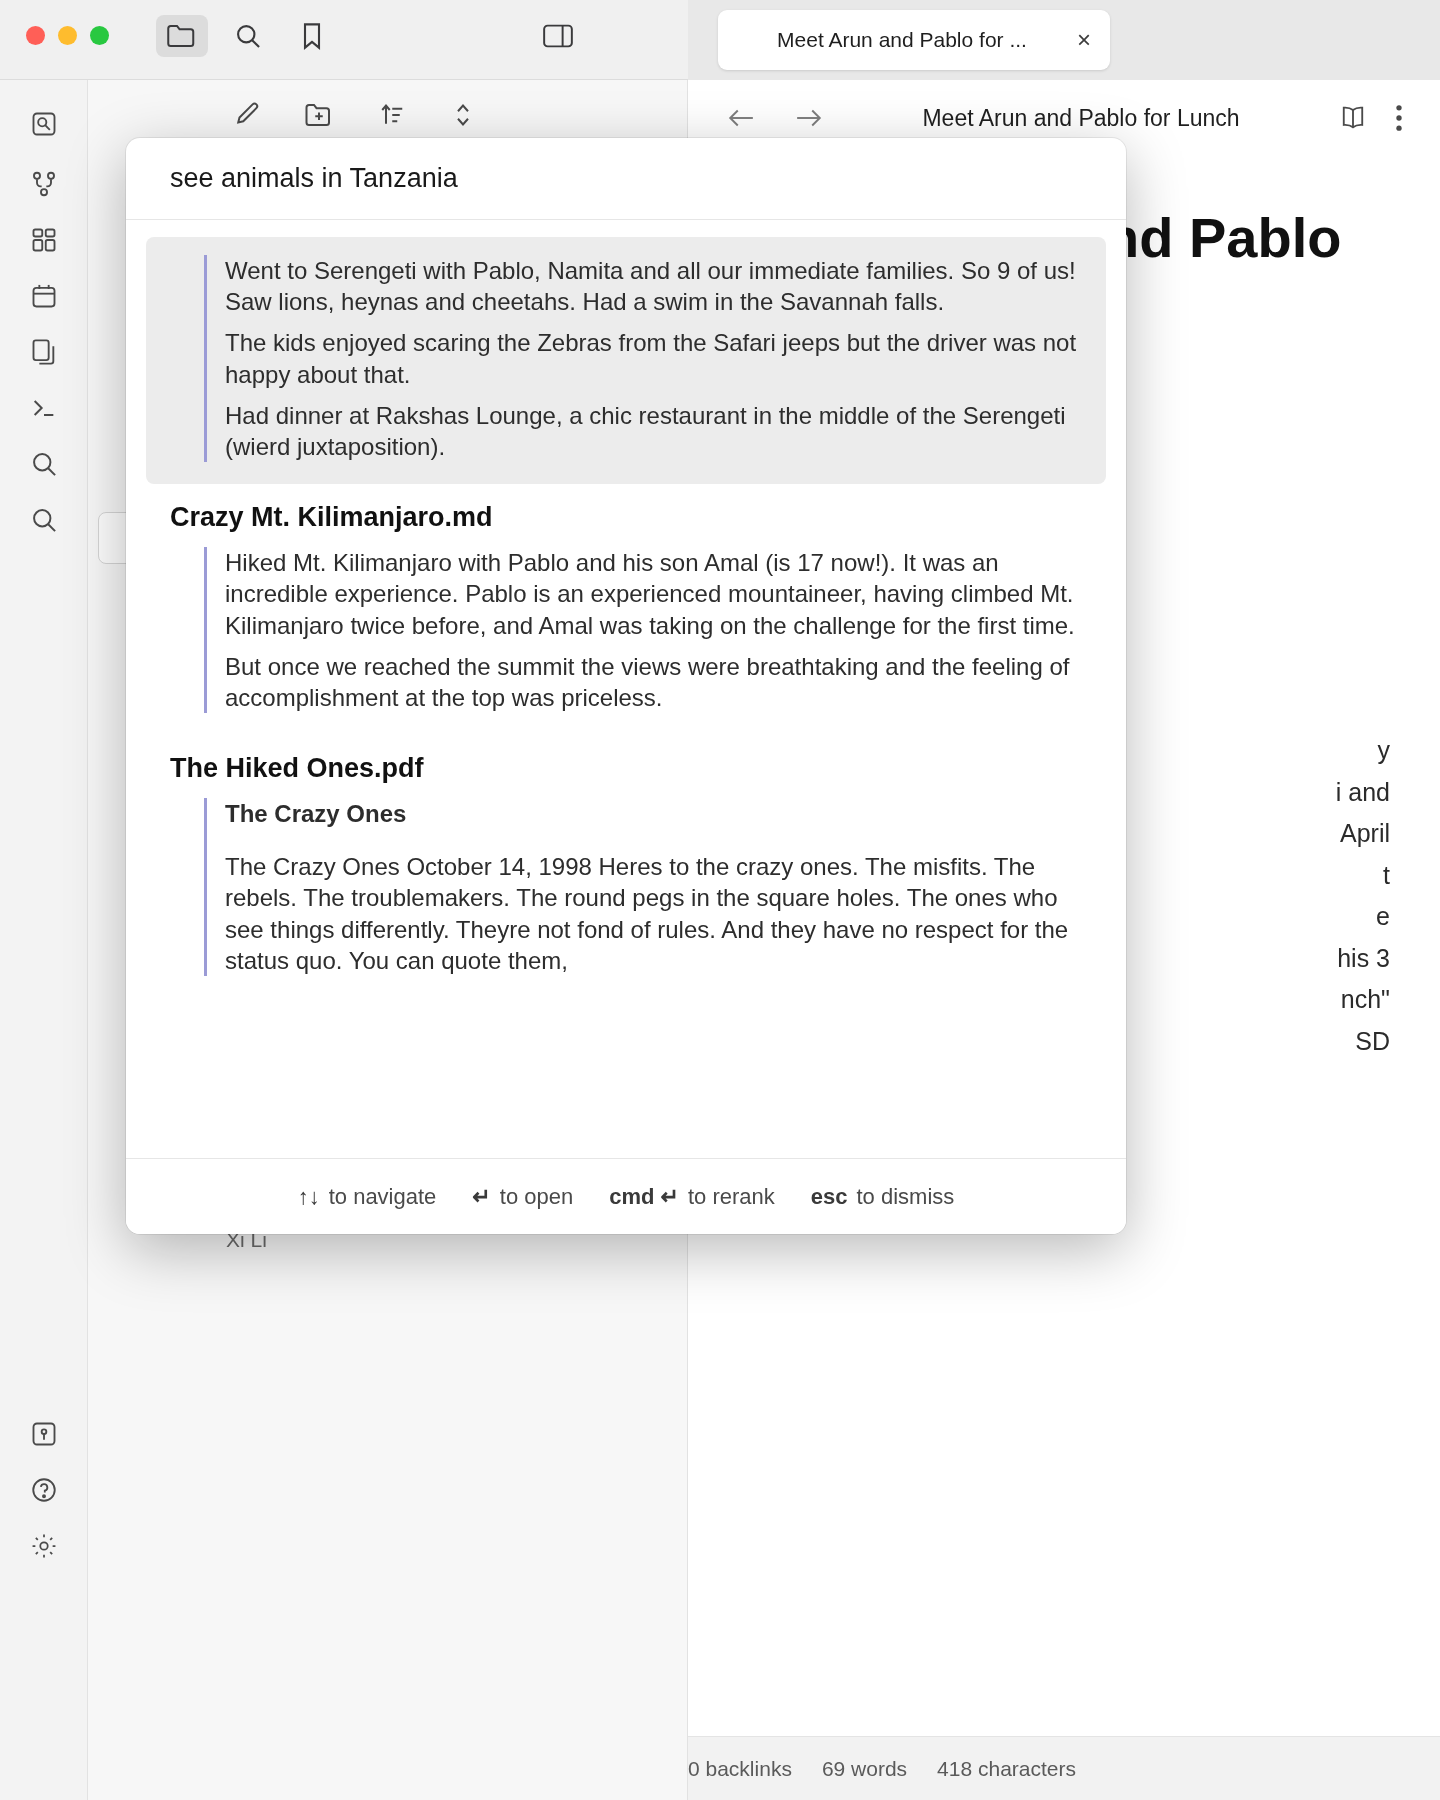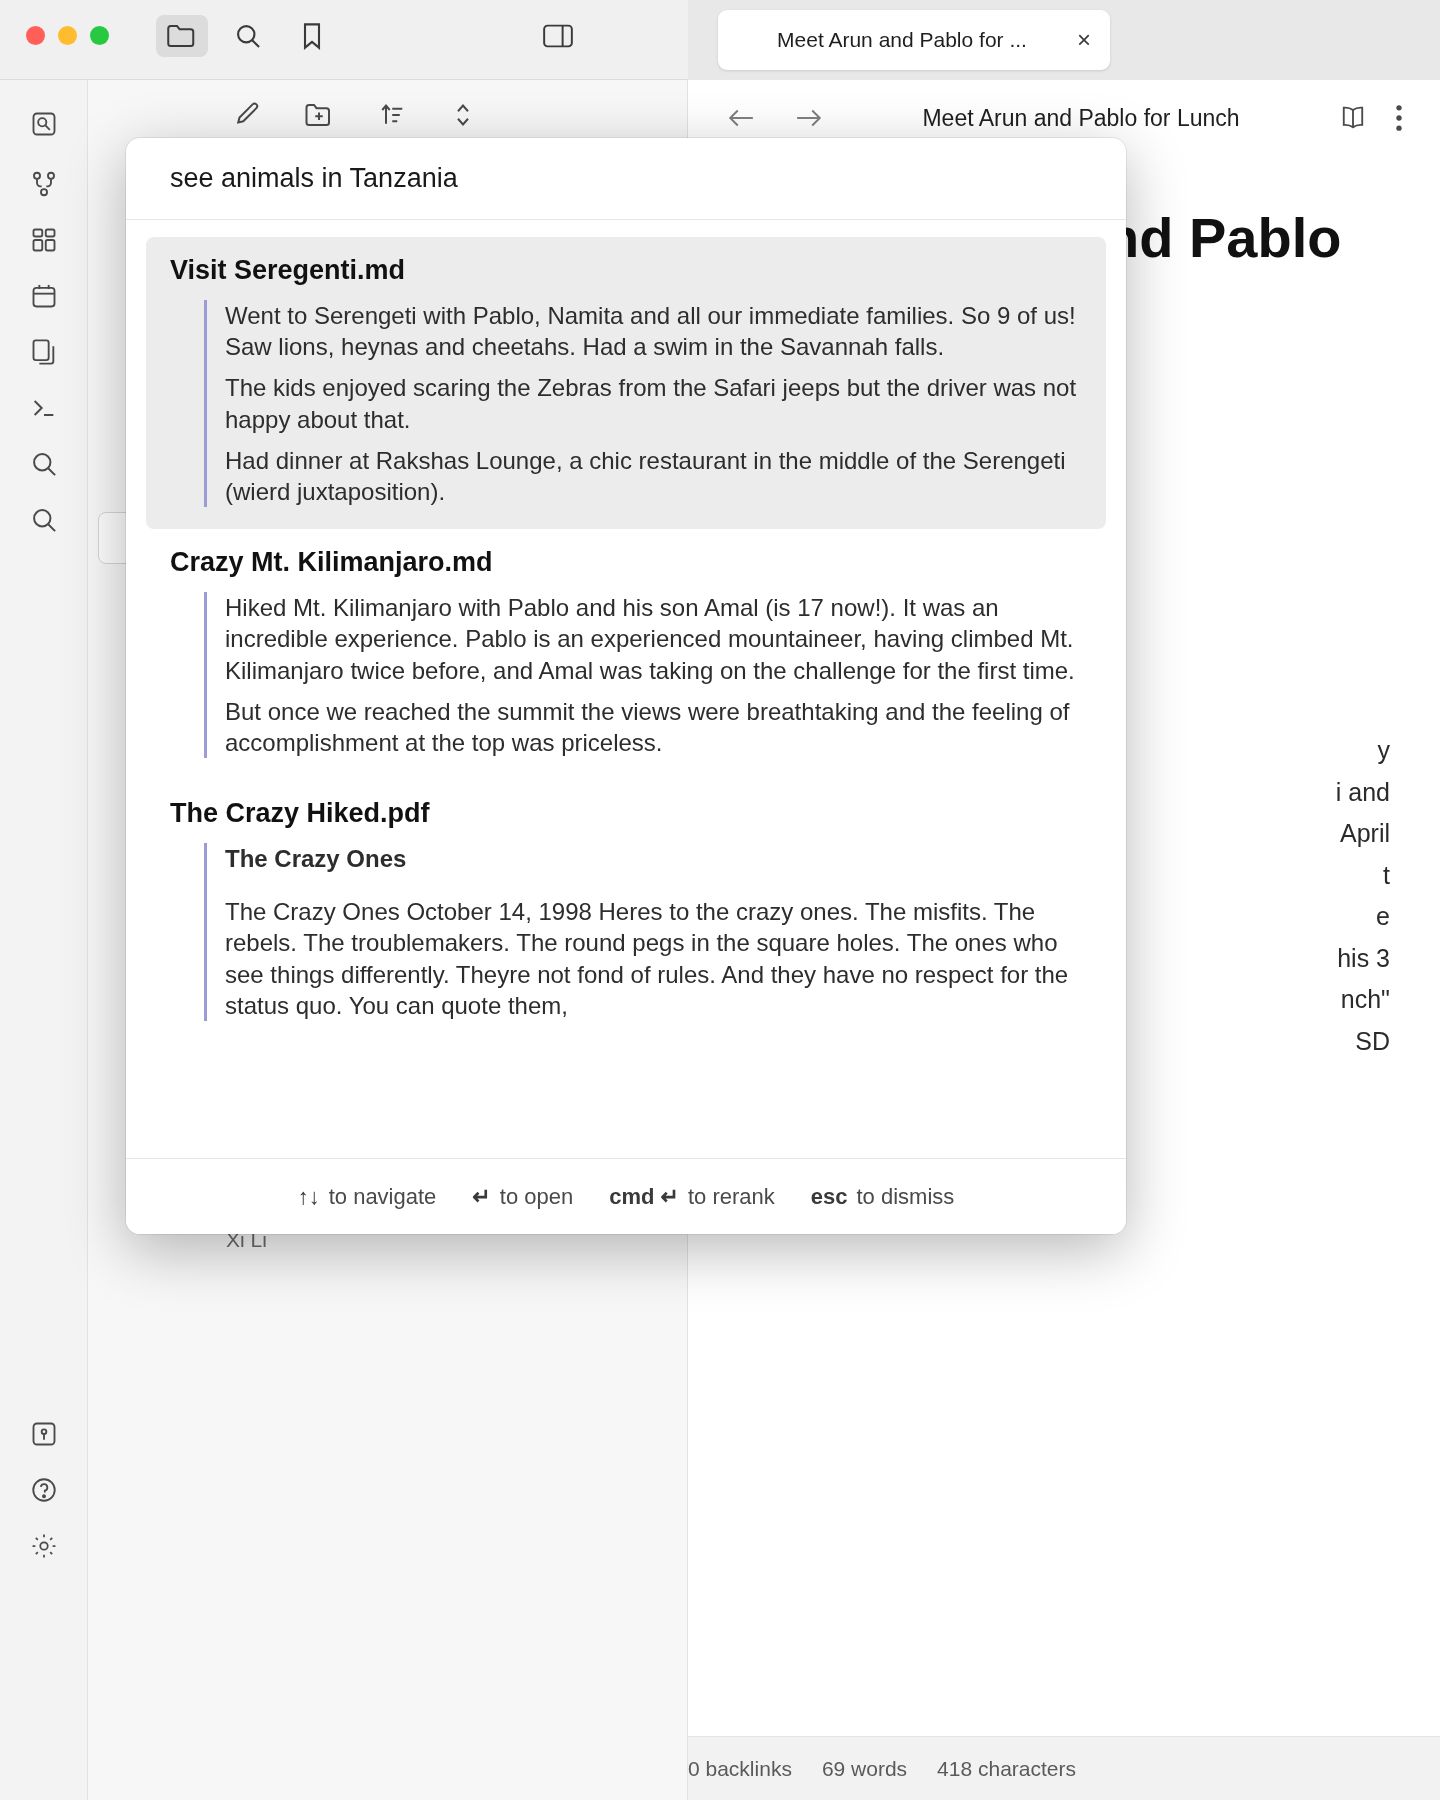--- a/index.html
+++ b/index.html
@@ -397,38 +397,37 @@
     <span>418 characters</span>
   </div>
 </div>
 
 <div class="overlay">
   <div class="overlay-query">see animals in Tanzania</div>
 
   <div class="results">
 
     <div class="result selected">
-      <div class="result-title">Visit Seregenti.md</div>
       <div class="snippet">
         <p>Went to Serengeti with Pablo, Namita and all our immediate families. So 9 of us! Saw lions, heynas and cheetahs. Had a swim in the Savannah falls.</p>
         <p>The kids enjoyed scaring the Zebras from the Safari jeeps but the driver was not happy about that.</p>
         <p>Had dinner at Rakshas Lounge, a chic restaurant in the middle of the Serengeti (wierd juxtaposition).</p>
       </div>
     </div>
 
     <div class="result">
       <div class="result-title">Crazy Mt. Kilimanjaro.md</div>
       <div class="snippet">
         <p>Hiked Mt. Kilimanjaro with Pablo and his son Amal (is 17 now!). It was an incredible experience. Pablo is an experienced mountaineer, having climbed Mt. Kilimanjaro twice before, and Amal was taking on the challenge for the first time.</p>
         <p>But once we reached the summit the views were breathtaking and the feeling of accomplishment at the top was priceless.</p>
       </div>
     </div>
 
     <div class="result">
-      <div class="result-title">The Crazy Hiked.pdf</div>
+      <div class="result-title">The Hiked Ones.pdf</div>
       <div class="snippet">
         <p class="strong">The Crazy Ones</p>
         <p>The Crazy Ones October 14, 1998 Heres to the crazy ones. The misfits. The rebels. The troublemakers. The round pegs in the square holes. The ones who see things differently. Theyre not fond of rules. And they have no respect for the status quo. You can quote them,</p>
       </div>
     </div>
 
   </div>
 
   <div class="overlay-footer">
     <div class="hint">

